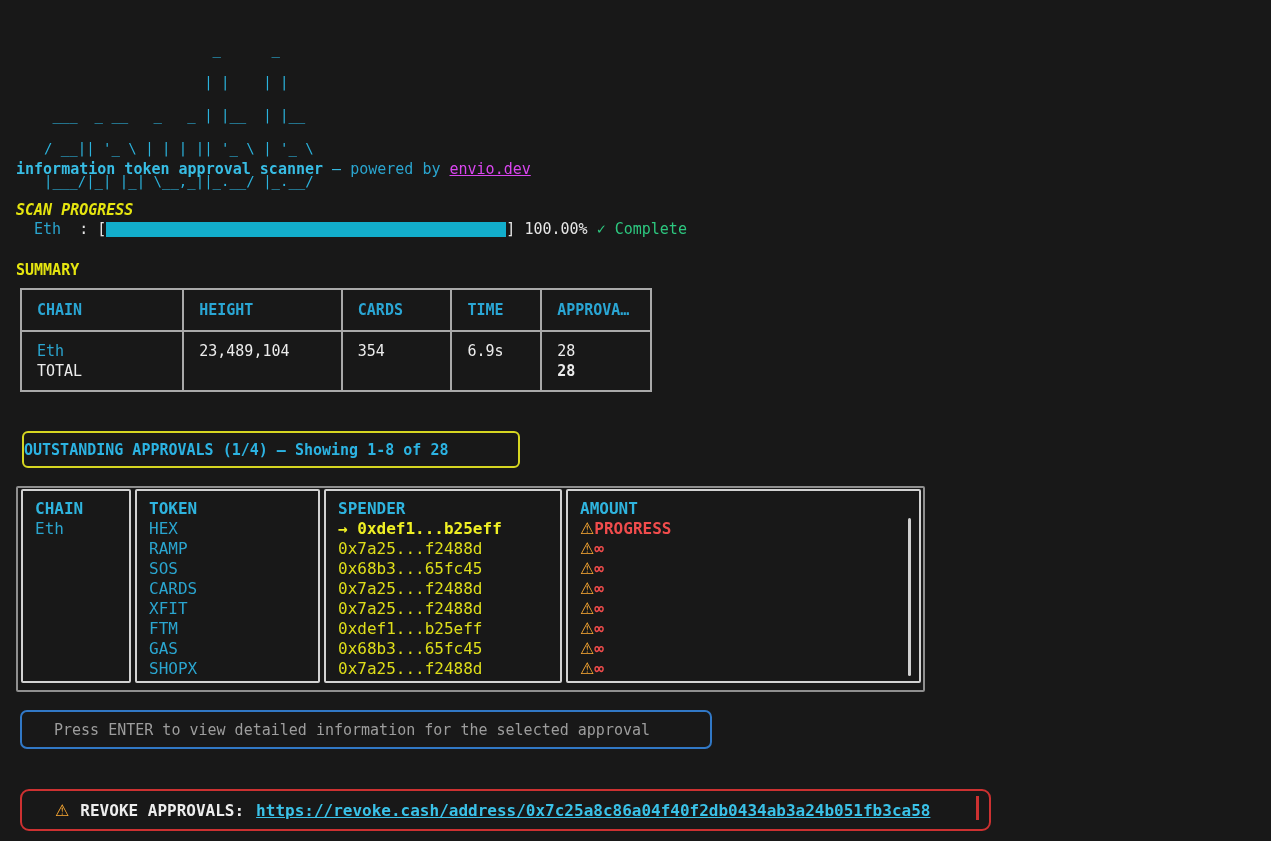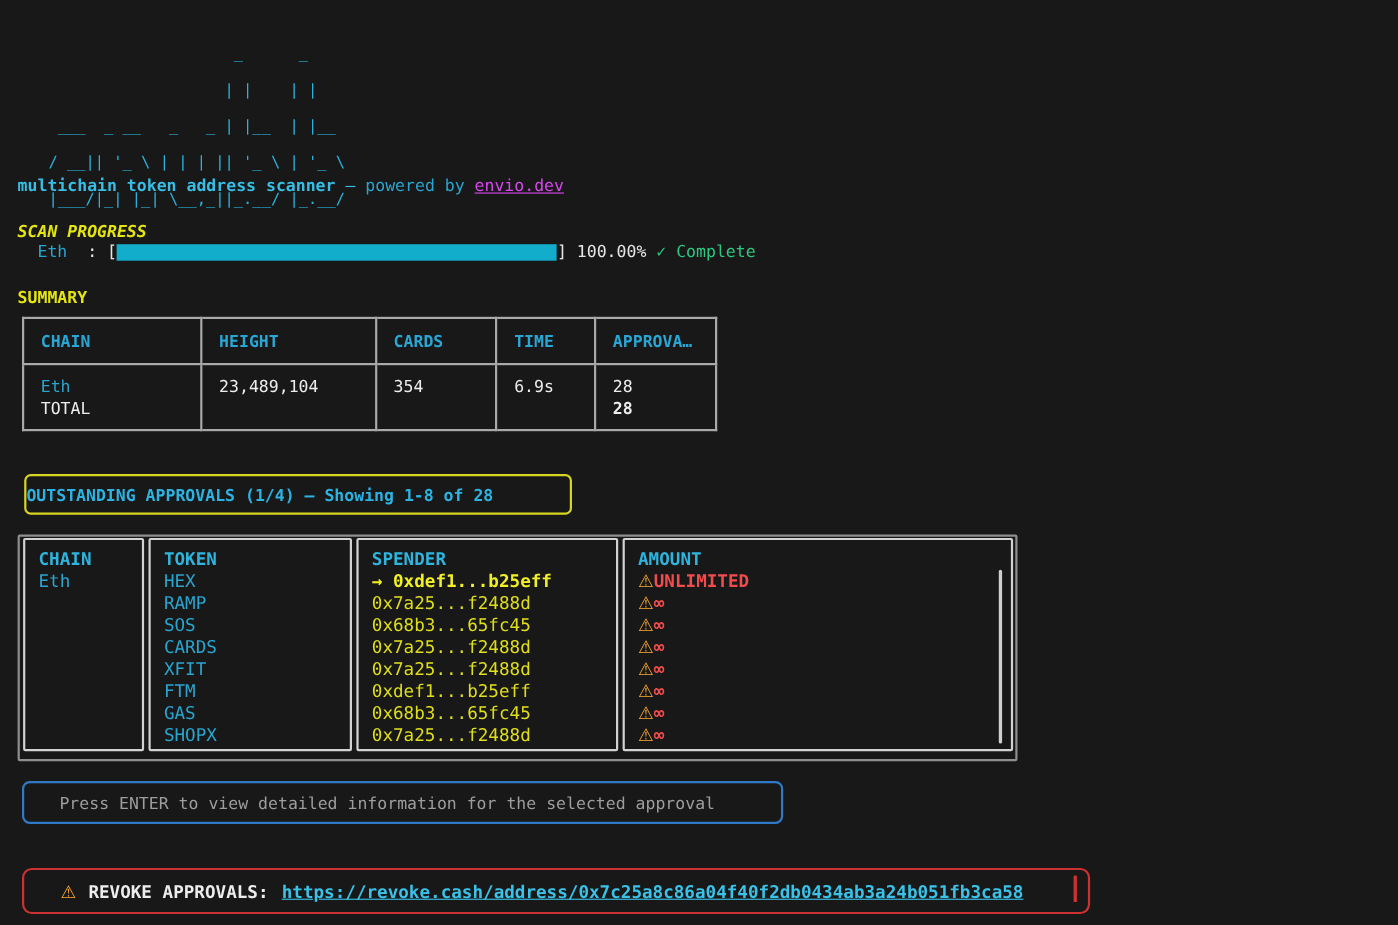--- a/index.html
+++ b/index.html
@@ -96,21 +96,21 @@
   .revoke-box .r-link{color:#3ac2e8;font-weight:bold;font-size:16px;margin-left:12px;text-decoration:underline;cursor:pointer;white-space:pre;}
   .revoke-tick{position:absolute;right:10px;top:5px;width:3px;height:24px;background:#cd3131;}
 </style>
 </head>
 <body>
 
 <div class="screen">
 
   <pre class="logo"><div class="pre">                    _      _     </div><div class="pre">                   | |    | |    </div><div class="pre"> ___  _ __   _   _ | |__  | |__  </div><div class="pre">/ __|| '_ \ | | | || '_ \ | '_ \ </div><div class="pre">|___/|_| |_| \__,_||_.__/ |_.__/ </div></pre>
 
-  <div class="tagline"><span class="t-title">multichain token address scanner</span><span class="t-dash"> — </span><span class="t-powered">powered by </span><a class="t-link">envio.dev</a></div>
+  <div class="tagline"><span class="t-title">information token approval scanner</span><span class="t-dash"> — </span><span class="t-powered">powered by </span><a class="t-link">envio.dev</a></div>
 
   <div class="sect scan">SCAN PROGRESS</div>
   <div class="progress-line"><span class="p-plain">  </span><span class="p-chain">Eth</span><span class="p-plain">  : [</span><span class="p-bar"></span><span class="p-plain">] </span><span class="p-plain">100.00% </span><span class="p-done">✓</span><span class="p-done"> Complete</span></div>
 
   <div class="sect summ">SUMMARY</div>
   <table class="summary-table">
     <tbody>
         <tr>
       <th style="width:146px;">CHAIN</th>
       <th style="width:142px;">HEIGHT</th>
@@ -173,21 +173,21 @@
     <div class="row t-spender">0x68b3...65fc45</div>
     <div class="row t-spender">0x7a25...f2488d</div>
     <div class="row t-spender">0x7a25...f2488d</div>
     <div class="row t-spender">0xdef1...b25eff</div>
     <div class="row t-spender">0x68b3...65fc45</div>
     <div class="row t-spender">0x7a25...f2488d</div>
   </div>
 
   <div class="col-box box-amount">
     <div class="hdr">AMOUNT</div>
-    <div class="row"><span class="warn">⚠</span><span class="t-unlimited">UNLIMITED</span></div>
+    <div class="row"><span class="warn">⚠</span><span class="t-unlimited">PROGRESS</span></div>
     <div class="row"><span class="warn">⚠</span><span class="t-inf">∞</span></div>
     <div class="row"><span class="warn">⚠</span><span class="t-inf">∞</span></div>
     <div class="row"><span class="warn">⚠</span><span class="t-inf">∞</span></div>
     <div class="row"><span class="warn">⚠</span><span class="t-inf">∞</span></div>
     <div class="row"><span class="warn">⚠</span><span class="t-inf">∞</span></div>
     <div class="row"><span class="warn">⚠</span><span class="t-inf">∞</span></div>
     <div class="row"><span class="warn">⚠</span><span class="t-inf">∞</span></div>
     <div class="vscrollbar"></div>
   </div>
 

